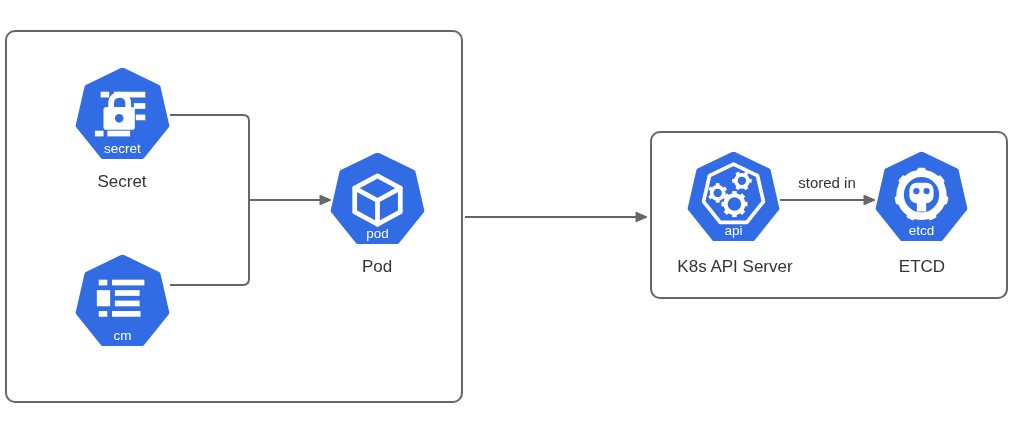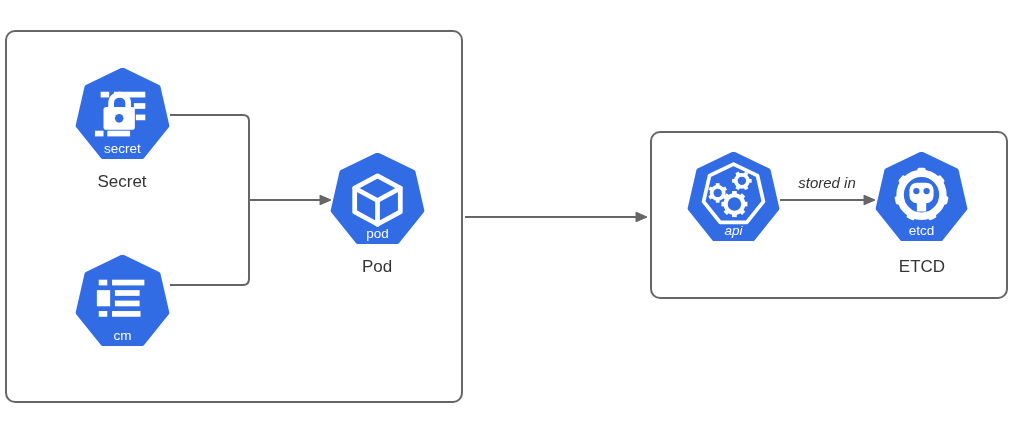--- a/index.html
+++ b/index.html
@@ -122,21 +122,21 @@
       <g fill="none" stroke="#ffffff" stroke-width="5" stroke-linejoin="round" stroke-linecap="round">
         <path d="M50,24 L74,37 L50,50 L26,37 Z"></path>
         <path d="M26,37 V62 L50,75 V50"></path>
         <path d="M74,37 V62 L50,75"></path>
       </g>
     </svg>
     <span class="badge">pod</span>
   </div>
   <div class="node-label" style="left:307px;top:257px;width:140px;">Pod</div>
 
-  <div class="node" style="left:687px;top:152px;width:93px;height:93px;font-style:italic;">
+  <div class="node" style="left:687px;top:152px;width:93px;height:93px;">
     <svg viewBox="0 0 100 100">
       <polygon class="hept" points="50,2 87.5,20.1 96.8,60.7 70.8,93.2 29.2,93.2 3.2,60.7 12.5,20.1"></polygon>
       <polygon points="50,13 75.8,25.4 82.2,53.3 64.3,75.7 35.7,75.7 17.8,53.3 24.2,25.4" fill="none" stroke="#ffffff" stroke-width="4" stroke-linejoin="round"></polygon>
 
       <g transform="translate(33,44)">
         <g fill="#ffffff">
           <rect x="-2" y="-10.5" width="4" height="5" transform="rotate(0)"></rect>
           <rect x="-2" y="-10.5" width="4" height="5" transform="rotate(60)"></rect>
           <rect x="-2" y="-10.5" width="4" height="5" transform="rotate(120)"></rect>
           <rect x="-2" y="-10.5" width="4" height="5" transform="rotate(180)"></rect>
@@ -167,22 +167,23 @@
           <rect x="-2.5" y="-14" width="5" height="5.5" transform="rotate(180)"></rect>
           <rect x="-2.5" y="-14" width="5" height="5.5" transform="rotate(225)"></rect>
           <rect x="-2.5" y="-14" width="5" height="5.5" transform="rotate(270)"></rect>
           <rect x="-2.5" y="-14" width="5" height="5.5" transform="rotate(315)"></rect>
         </g>
         <circle r="9.5" fill="none" stroke="#ffffff" stroke-width="4.5"></circle>
       </g>
     </svg>
     <span class="badge">api</span>
   </div>
-
-  <div class="edge-label" style="left:782px;top:174px;width:90px;font-style:italic;">stored in</div>
+  <div class="node-label" style="left:650px;top:257px;width:170px;">K8s API Server</div>
+
+  <div class="edge-label" style="left:782px;top:174px;width:90px;">stored in</div>
 
   <div class="node" style="left:875px;top:152px;width:93px;height:93px;">
     <svg viewBox="0 0 100 100">
       <polygon class="hept" points="50,2 87.5,20.1 96.8,60.7 70.8,93.2 29.2,93.2 3.2,60.7 12.5,20.1"></polygon>
       <g transform="translate(50,46)">
         <g fill="#ffffff">
           <rect x="-4.5" y="-29" width="9" height="9" rx="2" transform="rotate(0)"></rect>
           <rect x="-4.5" y="-29" width="9" height="9" rx="2" transform="rotate(51.4)"></rect>
           <rect x="-4.5" y="-29" width="9" height="9" rx="2" transform="rotate(102.8)"></rect>
           <rect x="-4.5" y="-29" width="9" height="9" rx="2" transform="rotate(154.3)"></rect>

